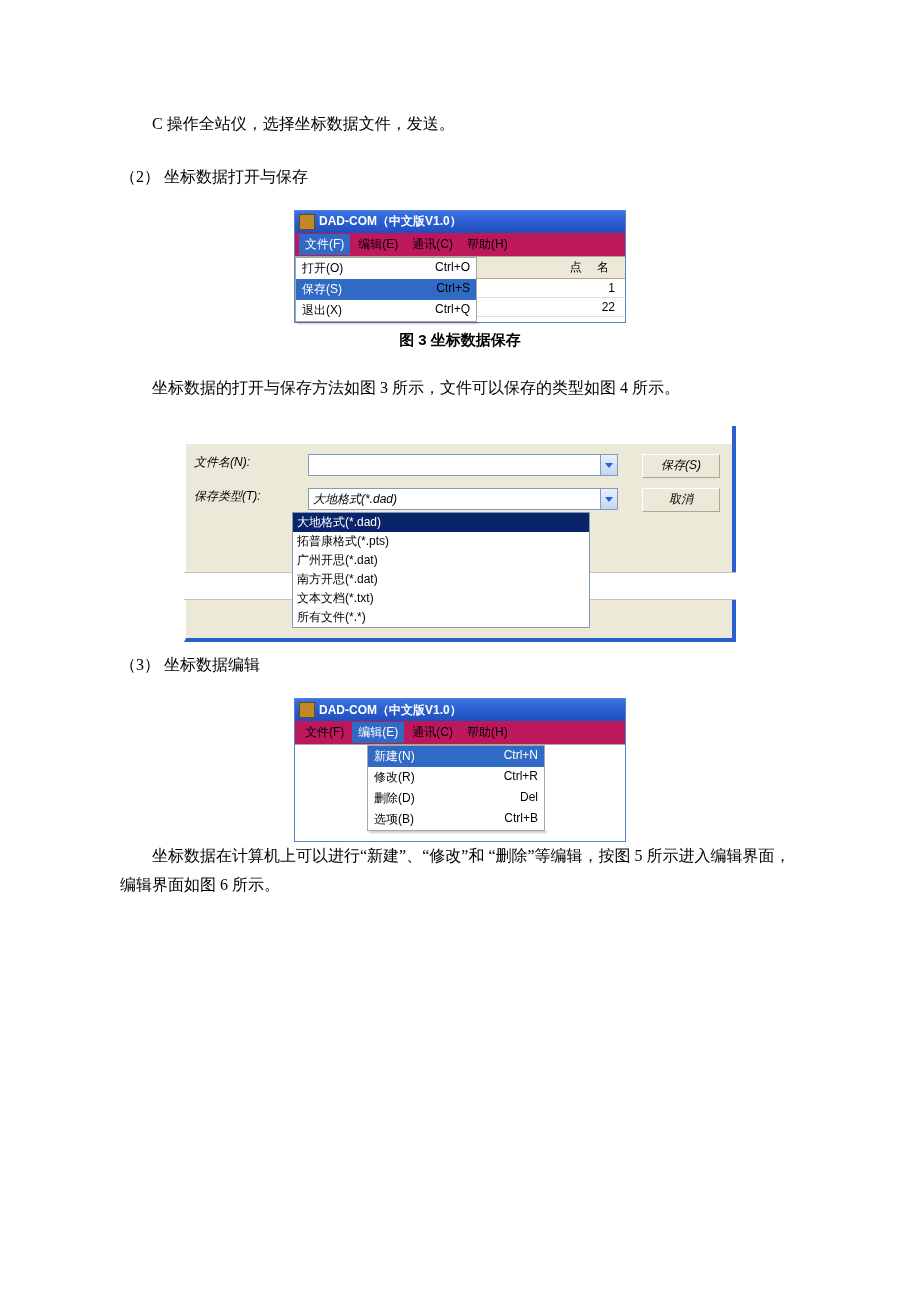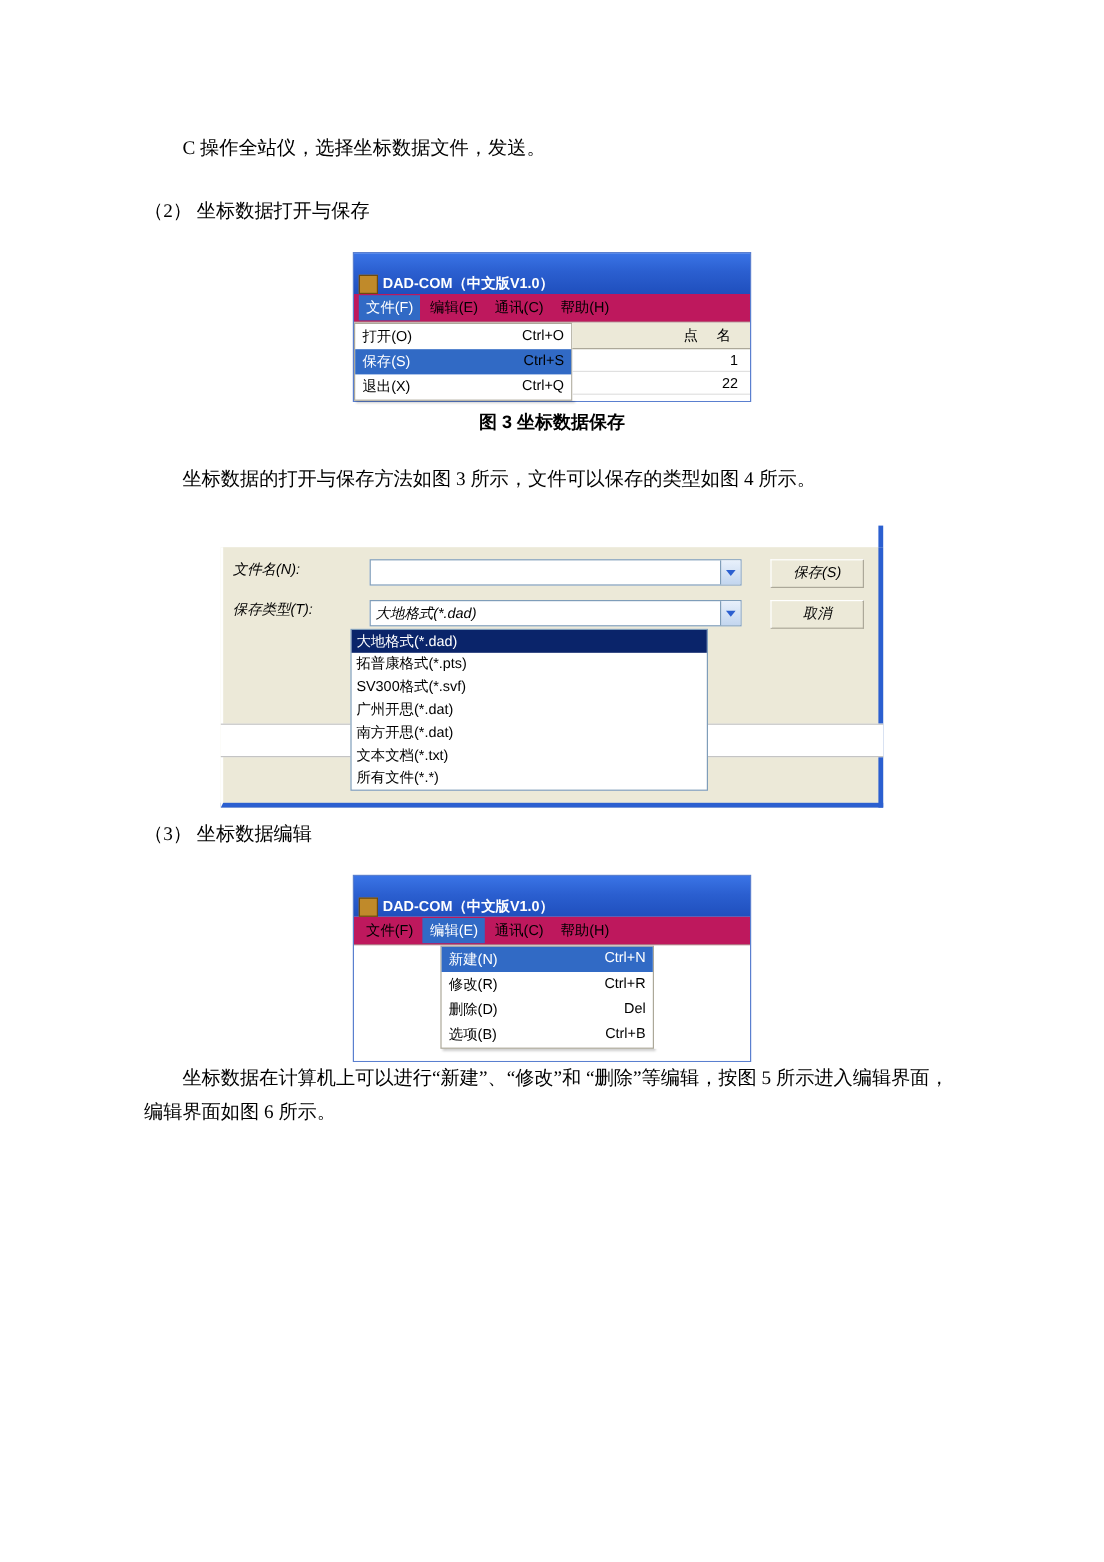--- a/index.html
+++ b/index.html
@@ -41,22 +41,22 @@
 
   
   .win3 {
     width: 330px;
     font-family: "宋体", SimSun, sans-serif;
     font-size: 12px;
     border: 1px solid #5a7fcf;
   }
   .titlebar {
     display: flex;
-    align-items: flex-end;
-    height: 34px;
+    align-items: center;
+    height: 22px;
     padding: 0 4px;
     color: #fff;
     font-weight: bold;
     background: linear-gradient(to bottom, #3a74e6 0%, #2b5fd0 45%, #1f4fbd 100%);
   }
   .titlebar .ticon {
     width: 14px; height: 14px;
     background: #c08a2a;
     border: 1px solid #6c4a10;
     margin-right: 4px;
@@ -308,21 +308,20 @@
           <div class="flabel">保存类型(T):</div>
           <div class="combo">
             <div class="ctext">大地格式(*.dad)</div>
             <div class="cbtn"></div>
           </div>
           <div class="pbtn">取消</div>
         </div>
         <div class="listbox4" id="fig4-list">
             <div class="opt sel">大地格式(*.dad)</div>
             <div class="opt">拓普康格式(*.pts)</div>
-            <div class="opt">SV300格式(*.svf)</div>
             <div class="opt">广州开思(*.dat)</div>
             <div class="opt">南方开思(*.dat)</div>
             <div class="opt">文本文档(*.txt)</div>
             <div class="opt">所有文件(*.*)</div>
           </div>
       </div>
       <div class="underbar4"></div>
     </div>
   </div>
   <div class="caption">图 4  坐标数据保存类型</div>

